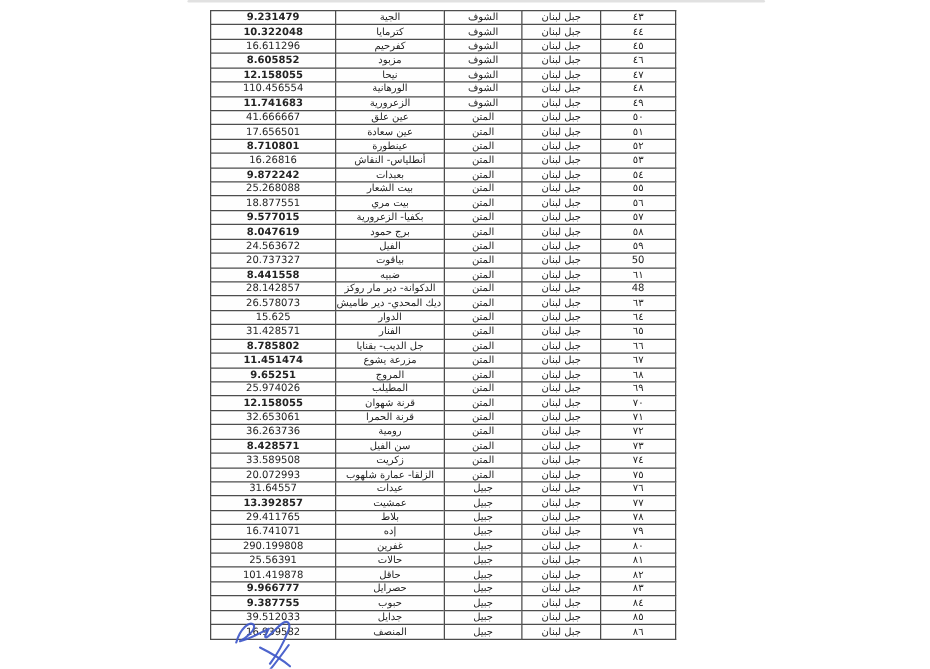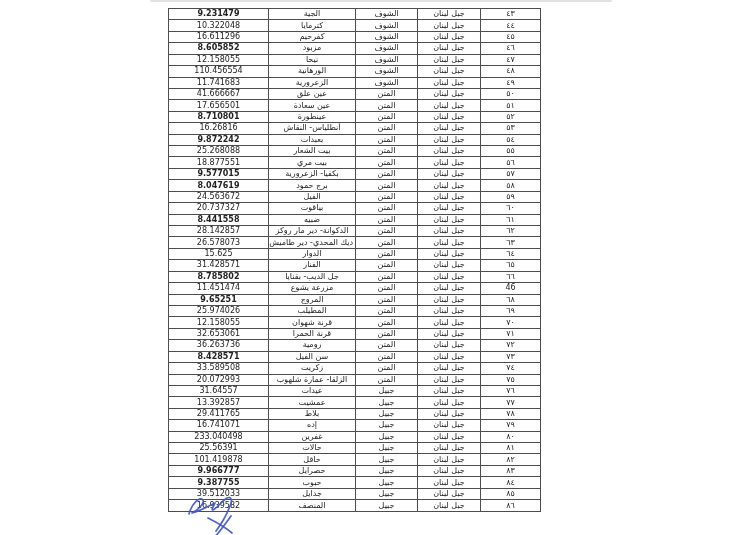--- a/index.html
+++ b/index.html
@@ -22,21 +22,21 @@
     border:1px solid #4d4d4d;
     padding:0 2px;margin:0;
     text-align:center;vertical-align:middle;
     font-size:8px;line-height:1;color:#232323;
     white-space:nowrap;overflow:hidden;
   }
   td.c-num{font-size:7.5px;color:#2a2a2a;}
   td.c-gov,td.c-district,td.c-name{font-size:8px;}
   td.c-value{direction:ltr;font-size:8.5px;letter-spacing:0;}
   td.v-black{color:#242424;font-weight:bold;}
-  td.v-blue{color:#34309b;font-weight:normal;}
+  td.v-blue{color:#34309b;font-weight:bold;}
   td.v-red{color:#c83425;font-weight:normal;}
   .signature{
     position:absolute;left:186px;top:492px;width:56px;height:46px;
     pointer-events:none;
   }
   .signature path{
     fill:none;stroke:#3f58c9;stroke-width:1.7;
     stroke-linecap:round;stroke-linejoin:round;opacity:.92;
   }
 </style>
@@ -169,35 +169,35 @@
           <td class="c-value v-black">8.047619</td>
         </tr>
         <tr>
           <td class="c-num">٥٩</td>
           <td class="c-gov">جبل لبنان</td>
           <td class="c-district">المتن</td>
           <td class="c-name">الفيل</td>
           <td class="c-value v-red">24.563672</td>
         </tr>
         <tr>
-          <td class="c-num">٦٠</td>
+          <td class="c-num">50</td>
           <td class="c-gov">جبل لبنان</td>
           <td class="c-district">المتن</td>
           <td class="c-name">بياقوت</td>
           <td class="c-value v-red">20.737327</td>
         </tr>
         <tr>
           <td class="c-num">٦١</td>
           <td class="c-gov">جبل لبنان</td>
           <td class="c-district">المتن</td>
           <td class="c-name">ضبيه</td>
           <td class="c-value v-black">8.441558</td>
         </tr>
         <tr>
-          <td class="c-num">٦٢</td>
+          <td class="c-num">48</td>
           <td class="c-gov">جبل لبنان</td>
           <td class="c-district">المتن</td>
           <td class="c-name">الدكوانة- دير مار روكز</td>
           <td class="c-value v-red">28.142857</td>
         </tr>
         <tr>
           <td class="c-num">٦٣</td>
           <td class="c-gov">جبل لبنان</td>
           <td class="c-district">المتن</td>
           <td class="c-name">ديك المحدي- دير طاميش</td>
@@ -218,21 +218,21 @@
           <td class="c-value v-red">31.428571</td>
         </tr>
         <tr>
           <td class="c-num">٦٦</td>
           <td class="c-gov">جبل لبنان</td>
           <td class="c-district">المتن</td>
           <td class="c-name">جل الديب- بقنايا</td>
           <td class="c-value v-black">8.785802</td>
         </tr>
         <tr>
-          <td class="c-num">46</td>
+          <td class="c-num">٦٧</td>
           <td class="c-gov">جبل لبنان</td>
           <td class="c-district">المتن</td>
           <td class="c-name">مزرعة يشوع</td>
           <td class="c-value v-blue">11.451474</td>
         </tr>
         <tr>
           <td class="c-num">٦٨</td>
           <td class="c-gov">جبل لبنان</td>
           <td class="c-district">المتن</td>
           <td class="c-name">المروج</td>
@@ -313,21 +313,21 @@
           <td class="c-gov">جبل لبنان</td>
           <td class="c-district">جبيل</td>
           <td class="c-name">إده</td>
           <td class="c-value v-red">16.741071</td>
         </tr>
         <tr>
           <td class="c-num">٨٠</td>
           <td class="c-gov">جبل لبنان</td>
           <td class="c-district">جبيل</td>
           <td class="c-name">غفرين</td>
-          <td class="c-value v-red">233.040498</td>
+          <td class="c-value v-red">290.199808</td>
         </tr>
         <tr>
           <td class="c-num">٨١</td>
           <td class="c-gov">جبل لبنان</td>
           <td class="c-district">جبيل</td>
           <td class="c-name">حالات</td>
           <td class="c-value v-red">25.56391</td>
         </tr>
         <tr>
           <td class="c-num">٨٢</td>

